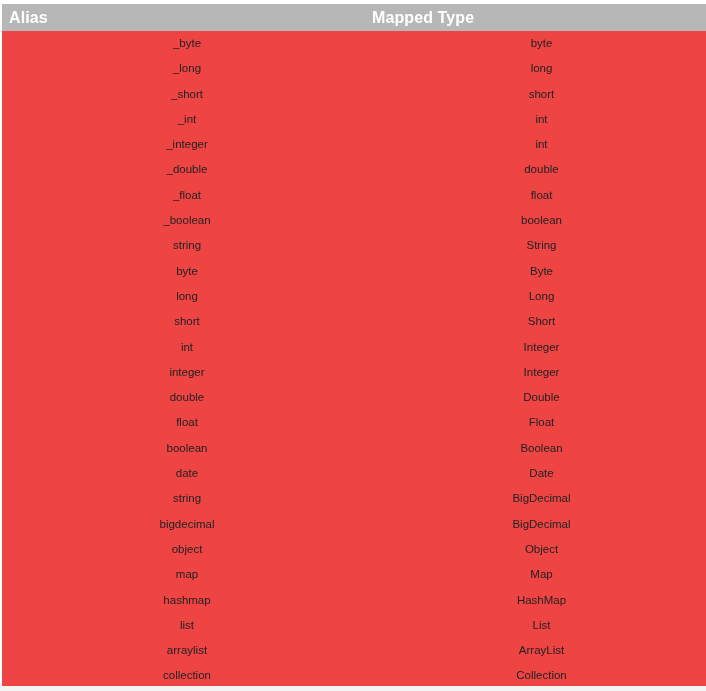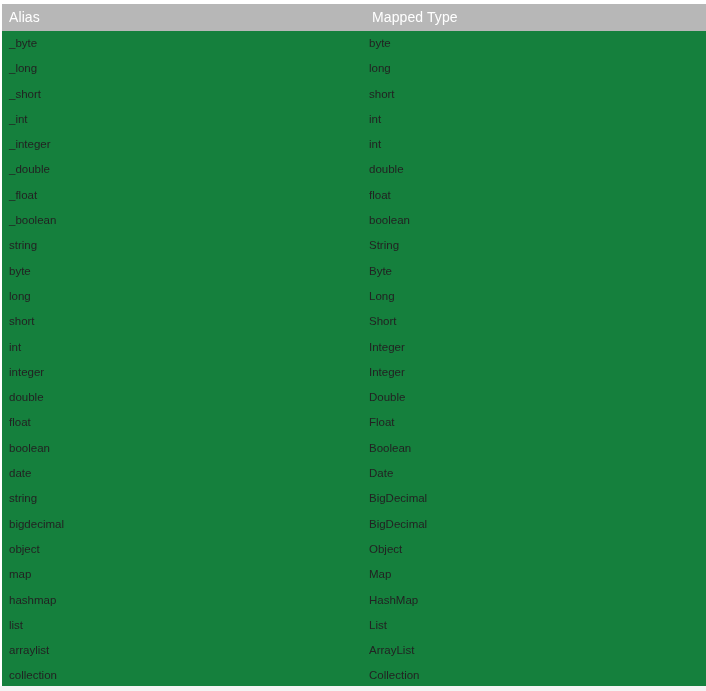--- a/index.html
+++ b/index.html
@@ -22,41 +22,42 @@
     border-collapse: collapse;
   }
   table.alias-table {
     width: 100%;
     border-collapse: collapse;
     table-layout: fixed;
   }
   table.alias-table thead th {
     background: #b7b7b7;
     color: #ffffff;
-    font-size: 14px;
-    font-weight: normal;
+    font-size: 16px;
+    font-weight: bold;
     text-align: left;
     height: 27px;
     line-height: 27px;
     padding: 0 0 0 7px;
     vertical-align: middle;
     letter-spacing: 0.1px;
   }
   table.alias-table thead th.col-alias { width: 356px; }
   table.alias-table thead th.col-mapped { width: 342px; }
   table.alias-table tbody td {
-    background: #15803d;
+    background: #ef4444;
     color: #222222;
     font-size: 11.5px;
     height: 25.3px;
     line-height: 25.3px;
     padding: 0 0 0 7px;
     vertical-align: middle;
     white-space: nowrap;
     overflow: hidden;
+    text-align: center;
   }
   table.alias-table tbody td.cell-mapped {
     padding-left: 4px;
   }
   #table-footer-strip {
     position: absolute;
     left: 0px;
     top: 686px;
     width: 706px;
     height: 5px;

